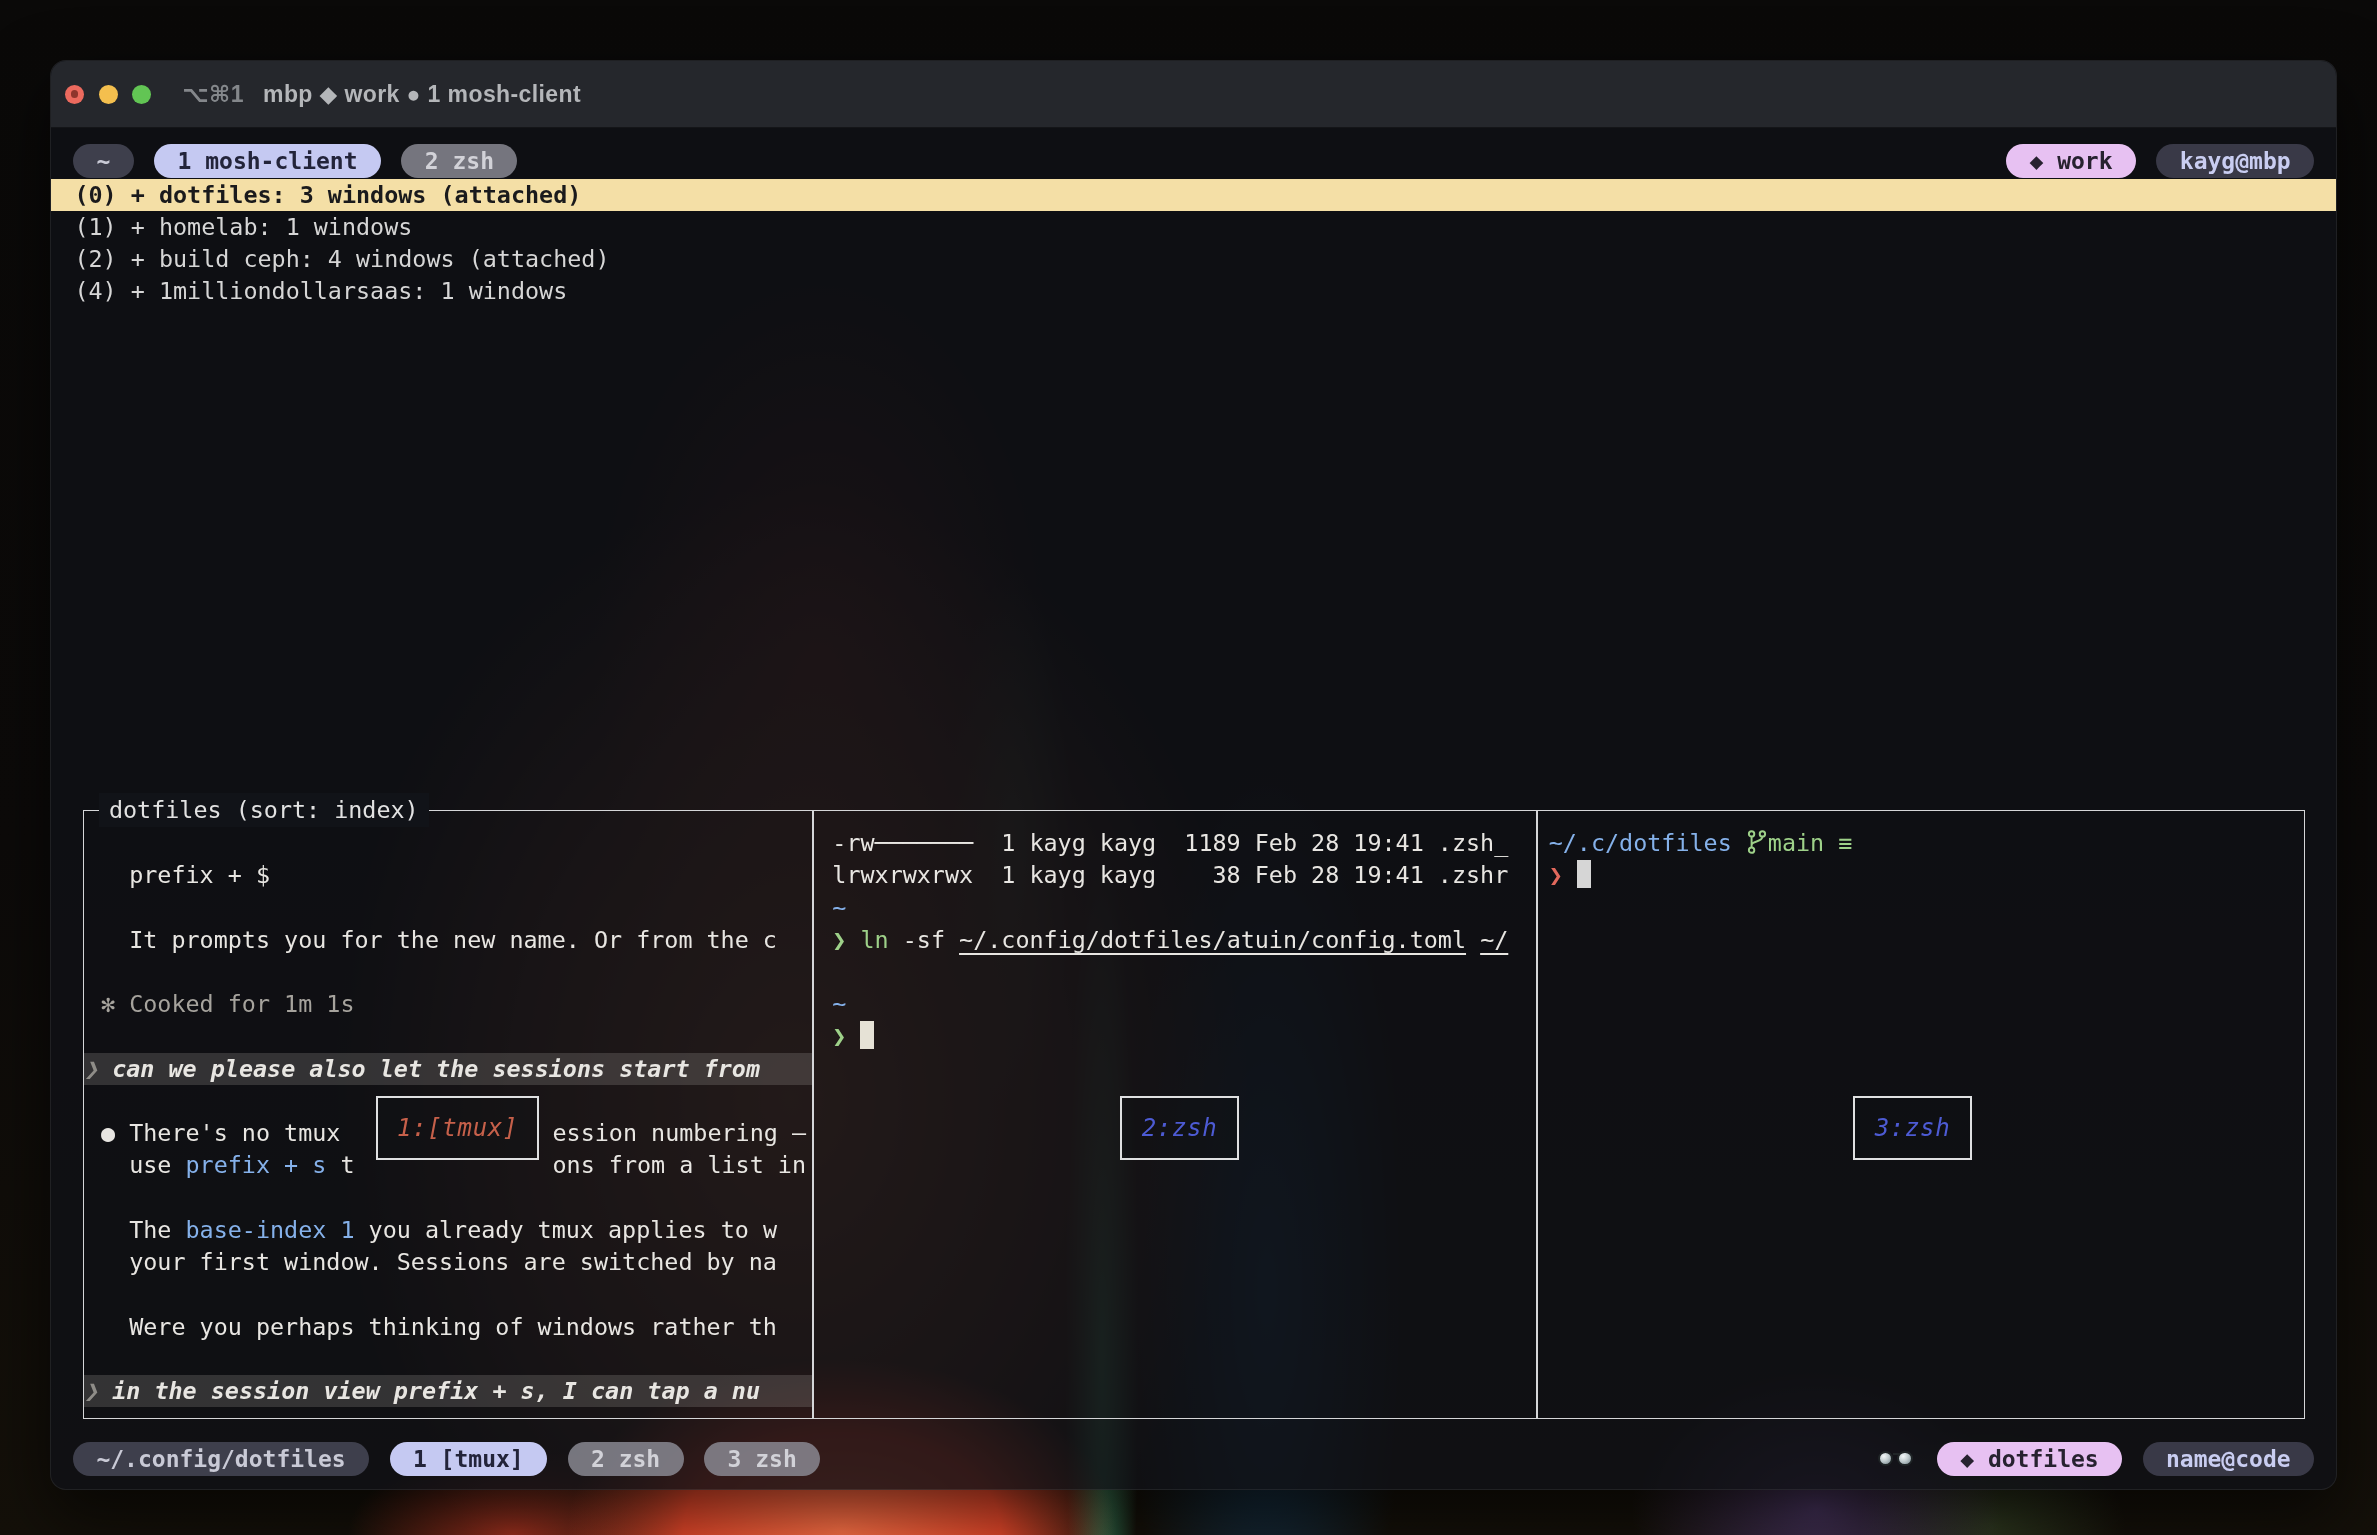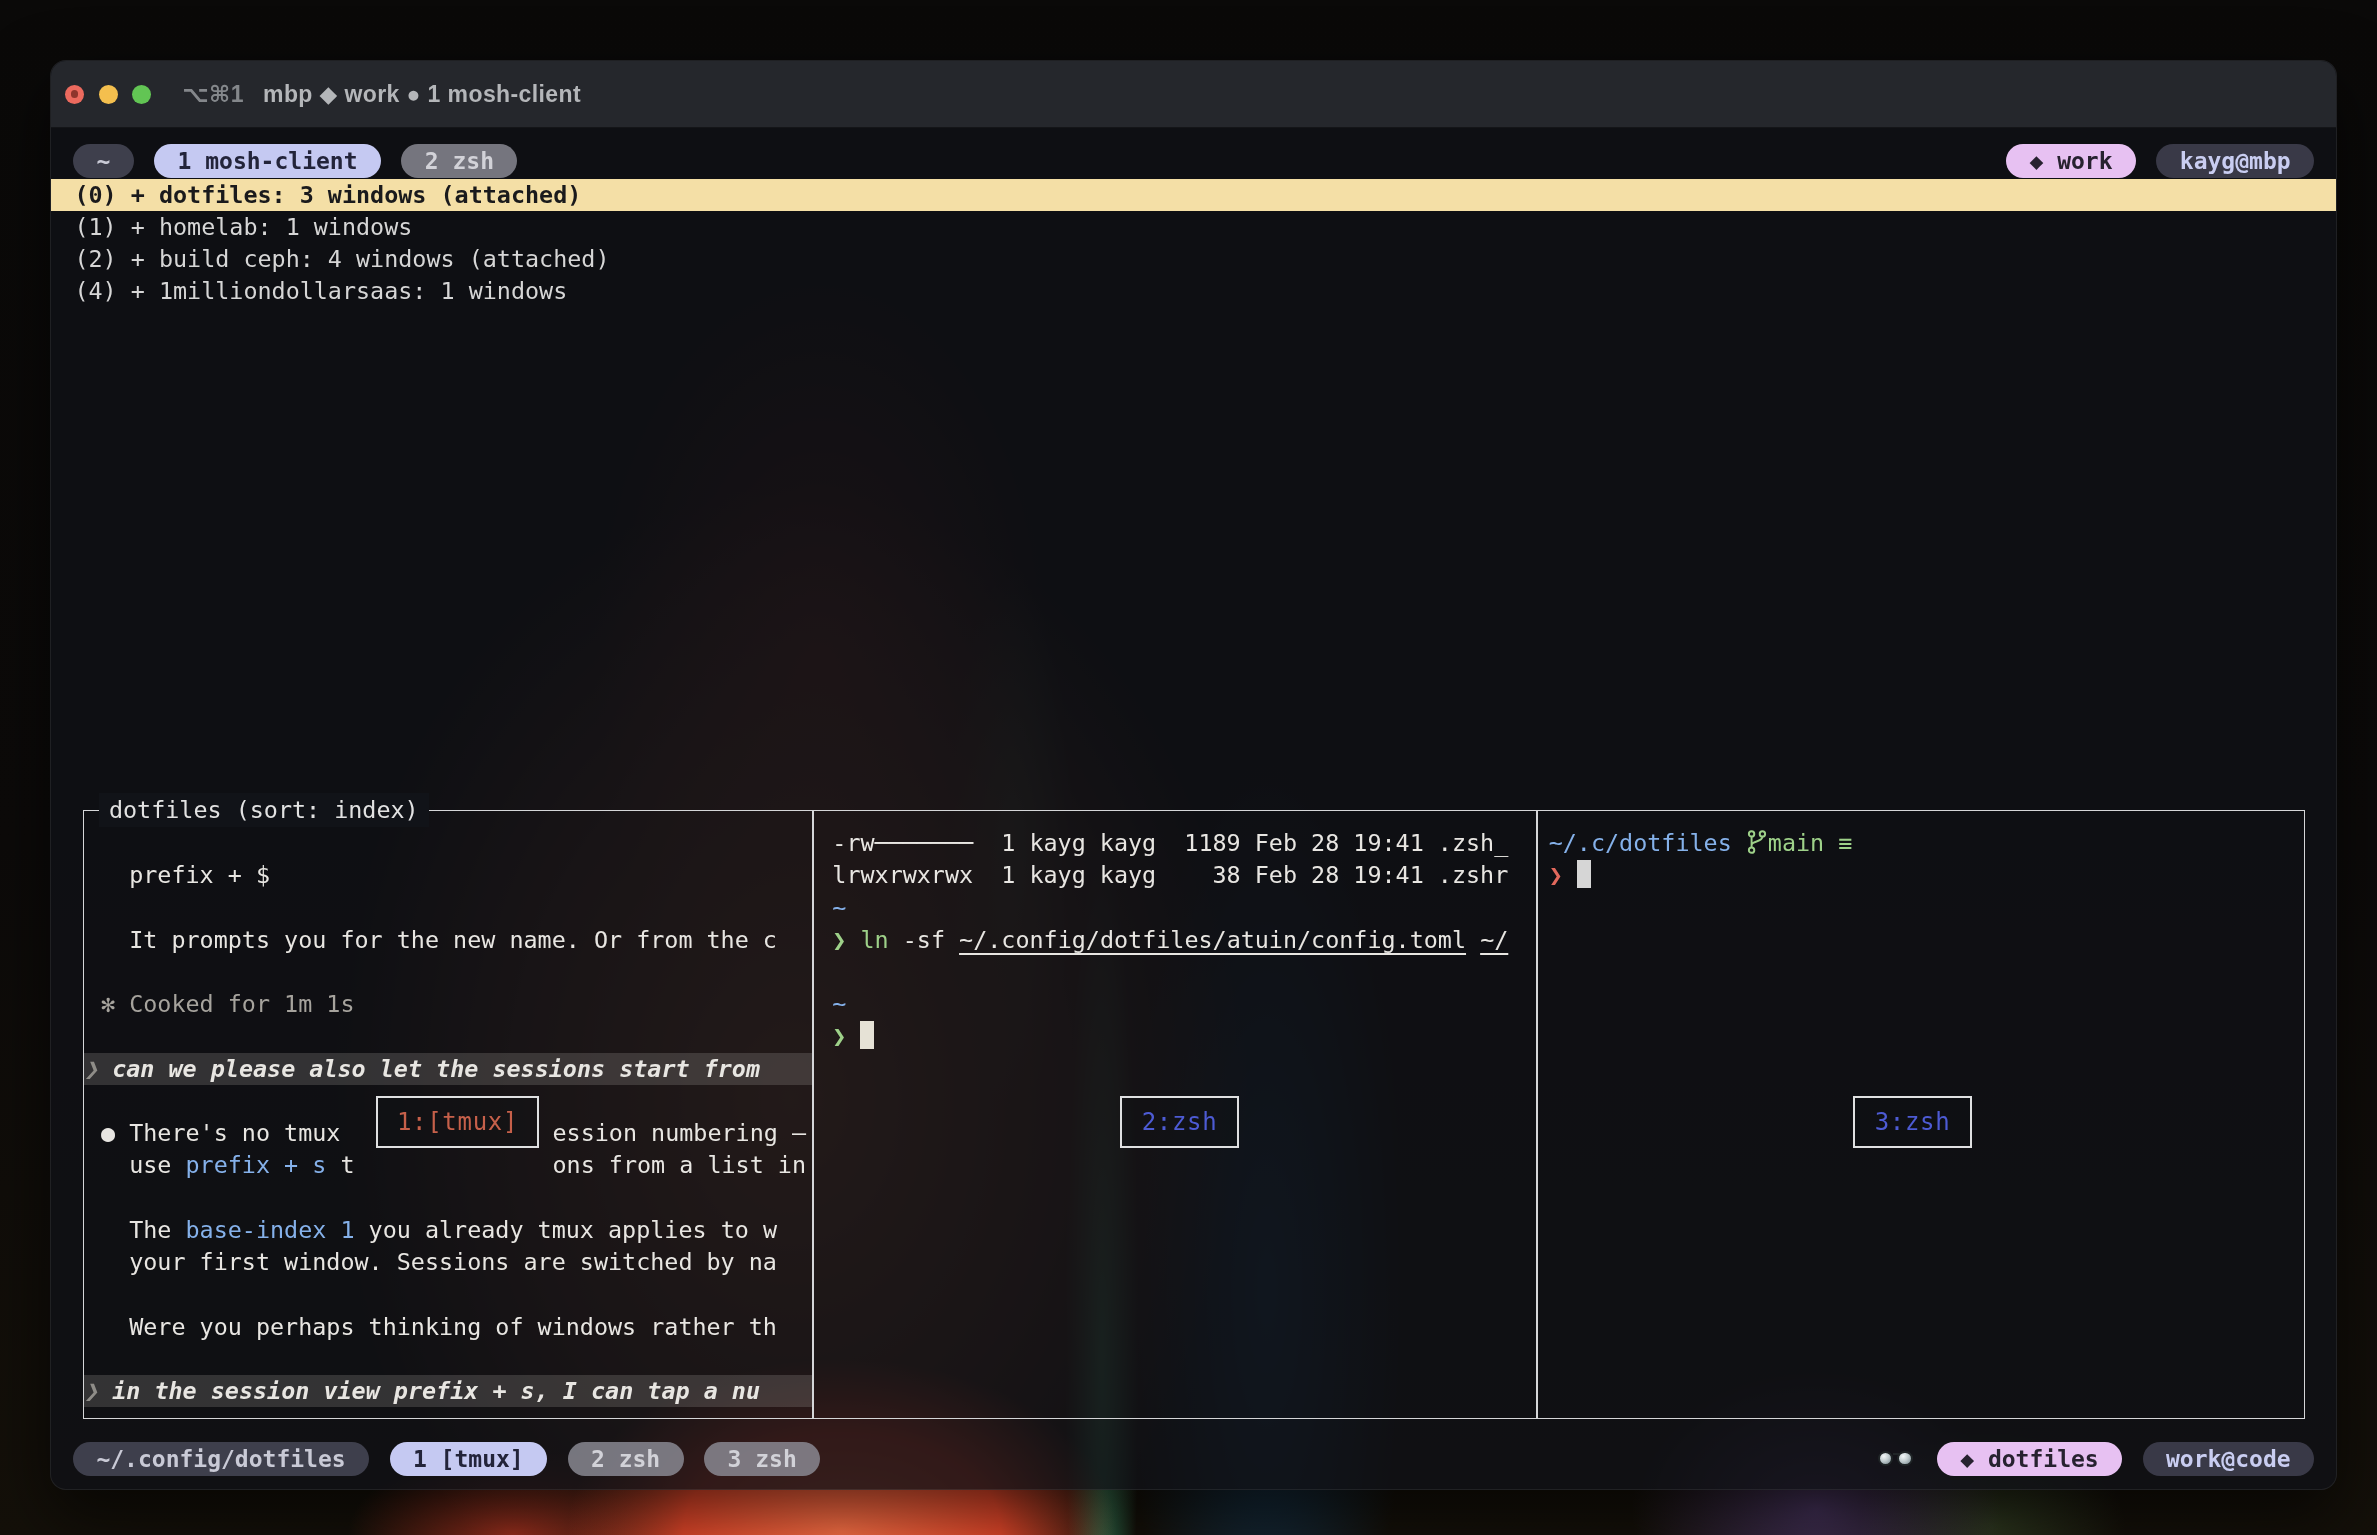--- a/index.html
+++ b/index.html
@@ -76,22 +76,22 @@
   .c-fg { color:#e8e6e2; } .c-dim { color:#a6a39d; } .c-dmr { color:#8f8d88; }
   .c-blue { color:#85b1ea; } .c-green { color:#9ed189; } .c-red { color:#e2685c; }
   .c-bold { font-weight:bold; }
   .c-ul { text-decoration:underline; text-decoration-thickness:1.5px; text-underline-offset:5.1px; }
   .seg-gap { display:inline-block; }
   .cursor { display:inline-block; width:14px; height:28px; vertical-align:-5.1px; }
   .cursor.cream { background:#e6e2d6; } .cursor.gray { background:#d6d6d6; }
   .seg-icon svg { vertical-align:-3.7px; }
 
   
-  .overlay { position:absolute; top:285px; height:52px; border:2.2px solid #dfe0e1; background:rgba(14,16,20,.35);
-    display:flex; align-items:center; justify-content:center; font-size:24px; letter-spacing:0.7px; }
+  .overlay { position:absolute; top:285px; height:64px; border:2.2px solid #dfe0e1; background:rgba(14,16,20,.35);
+    display:flex; align-items:center; justify-content:center; font-size:24px; letter-spacing:0.7px;font-style:italic; }
   .ov1 { left:292px; width:163px; color:#c6604a; }
   .ov2 { left:1036px; width:119px; color:#4d5bd4; }
   .ov3 { left:1769px; width:119px; color:#4d5bd4; }
 </style>
 </head>
 <body>
 
 <div class="stage">
   <div class="wallpaper"></div>
 
@@ -171,19 +171,19 @@
           <span class="pill active">1 [tmux]</span>
           <span class="pill gray">2 zsh</span>
           <span class="pill gray">3 zsh</span>
         </div>
       <div class="pillrow right" id="bottom-right">
         <span class="glasses">
             <i class="lensL"></i>
             <i class="lensR"></i>
           </span>
       <span class="pill pink">◆ dotfiles</span>
-          <span class="pill darkblue">work@code</span>
+          <span class="pill darkblue">name@code</span>
         </div>
     </div>
 
   </div>
 </div>
 
 
 </body></html>

